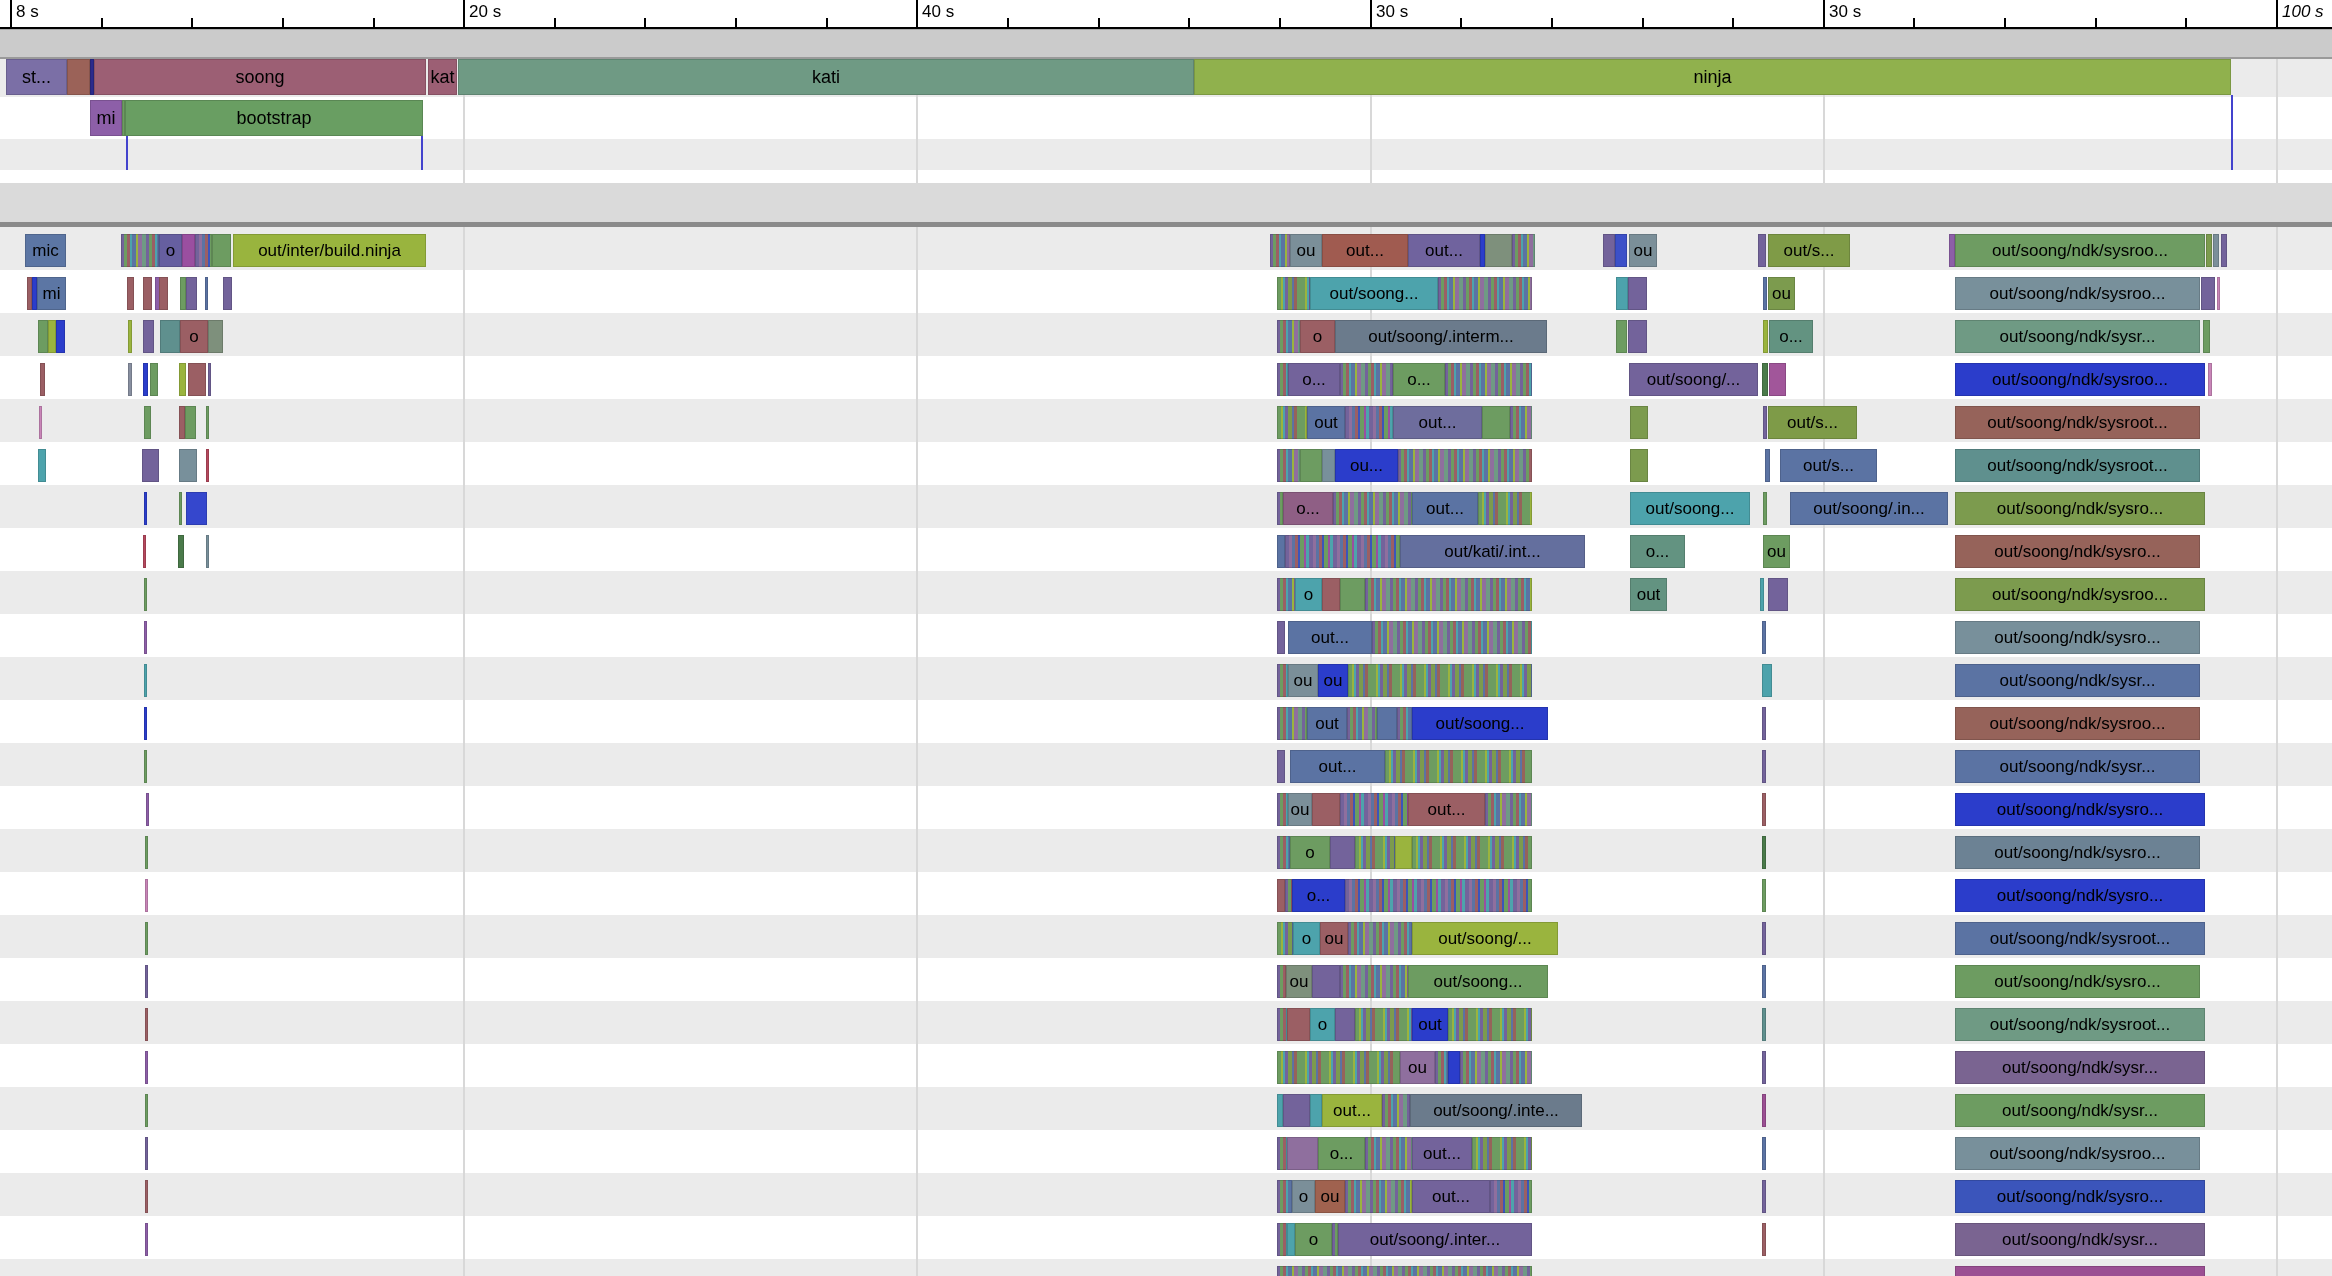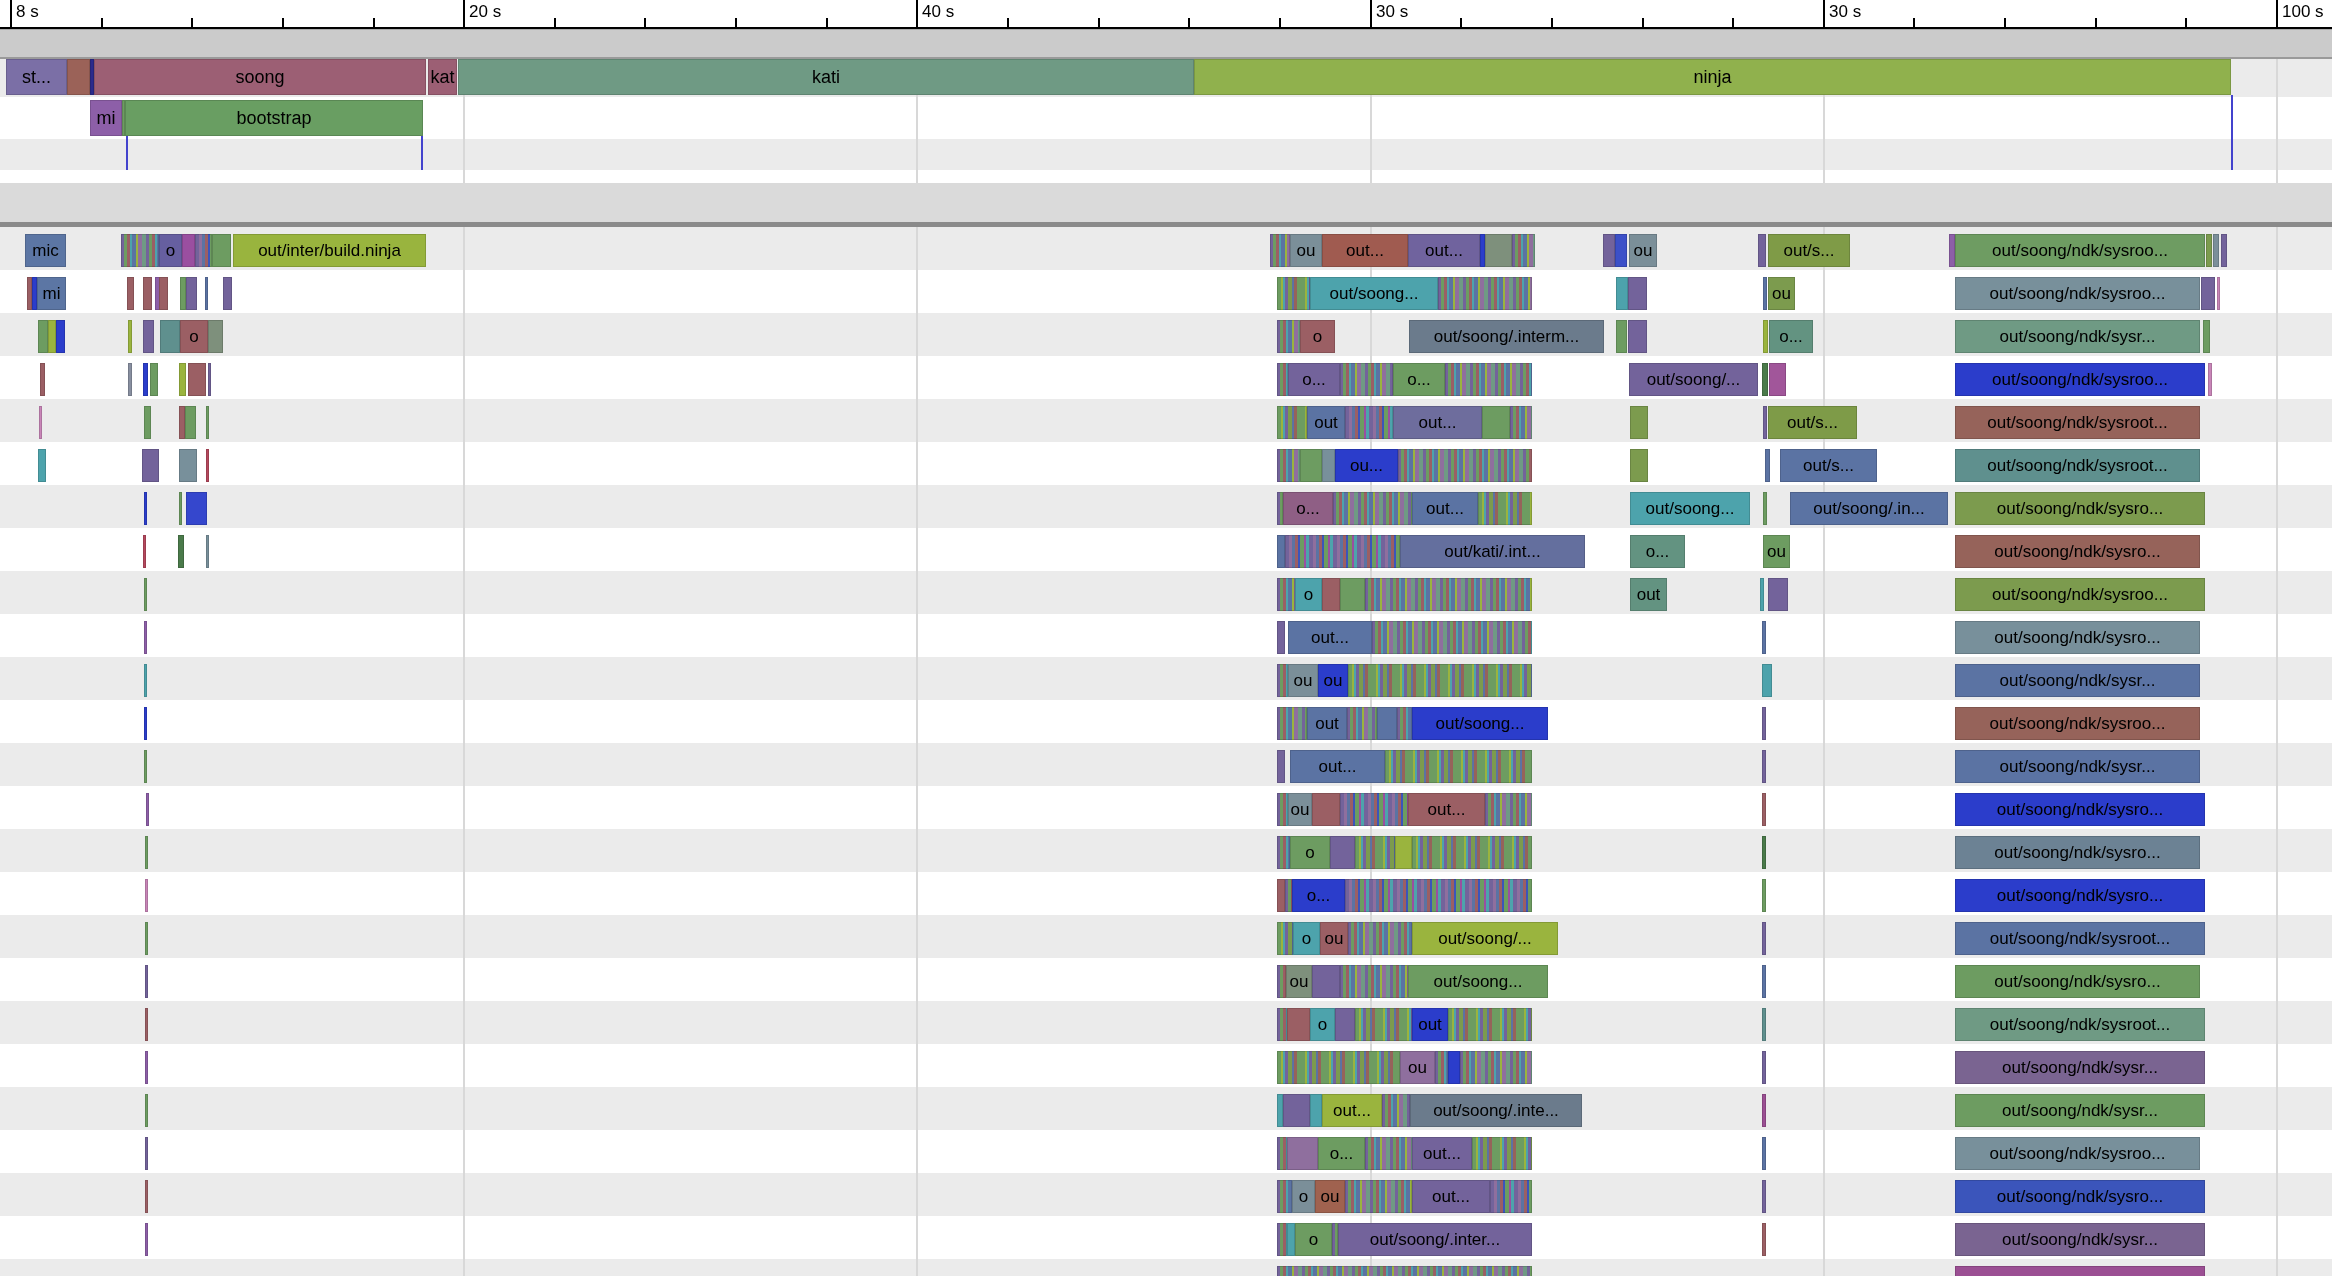--- a/index.html
+++ b/index.html
@@ -48,21 +48,21 @@
       <div class="tick-label" style="left: 16px;">8 s</div>
       <div class="tick-major" style="left: 463px;"></div>
       <div class="tick-label" style="left: 469px;">20 s</div>
       <div class="tick-major" style="left: 916px;"></div>
       <div class="tick-label" style="left: 922px;">40 s</div>
       <div class="tick-major" style="left: 1370px;"></div>
       <div class="tick-label" style="left: 1376px;">30 s</div>
       <div class="tick-major" style="left: 1823px;"></div>
       <div class="tick-label" style="left: 1829px;">30 s</div>
       <div class="tick-major" style="left: 2276px;"></div>
-      <div class="tick-label" style="left: 2282px;">100 s</div>
+      <div class="tick-label" style="left: 2282px; font-style: italic;">100 s</div>
       <div class="tick-minor" style="left: 100.64px;"></div>
       <div class="tick-minor" style="left: 191.28px;"></div>
       <div class="tick-minor" style="left: 281.92px;"></div>
       <div class="tick-minor" style="left: 372.56px;"></div>
       <div class="tick-minor" style="left: 553.84px;"></div>
       <div class="tick-minor" style="left: 644.48px;"></div>
       <div class="tick-minor" style="left: 735.12px;"></div>
       <div class="tick-minor" style="left: 825.76px;"></div>
       <div class="tick-minor" style="left: 1007.04px;"></div>
       <div class="tick-minor" style="left: 1097.68px;"></div>
@@ -181,21 +181,21 @@
       <div class="slice" style="left: 38px; width: 10px; top: 320px; height: 33px; background: rgb(109, 156, 97);"></div>
       <div class="slice" style="left: 48px; width: 8px; top: 320px; height: 33px; background: rgb(154, 180, 62);"></div>
       <div class="slice" style="left: 56px; width: 9px; top: 320px; height: 33px; background: rgb(43, 61, 203);"></div>
       <div class="slice" style="left: 128px; width: 4px; top: 320px; height: 33px; background: rgb(154, 180, 62);"></div>
       <div class="slice" style="left: 143px; width: 11px; top: 320px; height: 33px; background: rgb(115, 99, 155);"></div>
       <div class="slice" style="left: 160px; width: 20px; top: 320px; height: 33px; background: rgb(95, 144, 142);"></div>
       <div class="slice" style="left: 180px; width: 28px; top: 320px; height: 33px; background: rgb(155, 95, 100);">o</div>
       <div class="slice" style="left: 208px; width: 15px; top: 320px; height: 33px; background: rgb(126, 144, 124);"></div>
       <div class="slice k1" style="left: 1277px; width: 23px; top: 320px; height: 33px;"></div>
       <div class="slice" style="left: 1300px; width: 35px; top: 320px; height: 33px; background: rgb(155, 95, 100);">o</div>
-      <div class="slice" style="left: 1409px; width: 195px; top: 320px; height: 33px; background: rgb(107, 123, 140);">out/soong/.interm...</div>
+      <div class="slice" style="left: 1335px; width: 212px; top: 320px; height: 33px; background: rgb(107, 123, 140);">out/soong/.interm...</div>
       <div class="slice" style="left: 1616px; width: 11px; top: 320px; height: 33px; background: rgb(109, 156, 97);"></div>
       <div class="slice" style="left: 1628px; width: 19px; top: 320px; height: 33px; background: rgb(115, 99, 155);"></div>
       <div class="slice" style="left: 1763px; width: 5px; top: 320px; height: 33px; background: rgb(154, 180, 62);"></div>
       <div class="slice" style="left: 1769px; width: 44px; top: 320px; height: 33px; background: rgb(99, 147, 129);">o...</div>
       <div class="slice" style="left: 1955px; width: 245px; top: 320px; height: 33px; background: rgb(111, 154, 132);">out/soong/ndk/sysr...</div>
       <div class="slice" style="left: 2203px; width: 7px; top: 320px; height: 33px; background: rgb(109, 156, 97);"></div>
       <div class="slice" style="left: 40px; width: 5px; top: 363px; height: 33px; background: rgb(155, 95, 100);"></div>
       <div class="slice" style="left: 128px; width: 4px; top: 363px; height: 33px; background: rgb(136, 143, 160);"></div>
       <div class="slice" style="left: 143px; width: 5px; top: 363px; height: 33px; background: rgb(43, 61, 203);"></div>
       <div class="slice" style="left: 150px; width: 8px; top: 363px; height: 33px; background: rgb(109, 156, 97);"></div>

